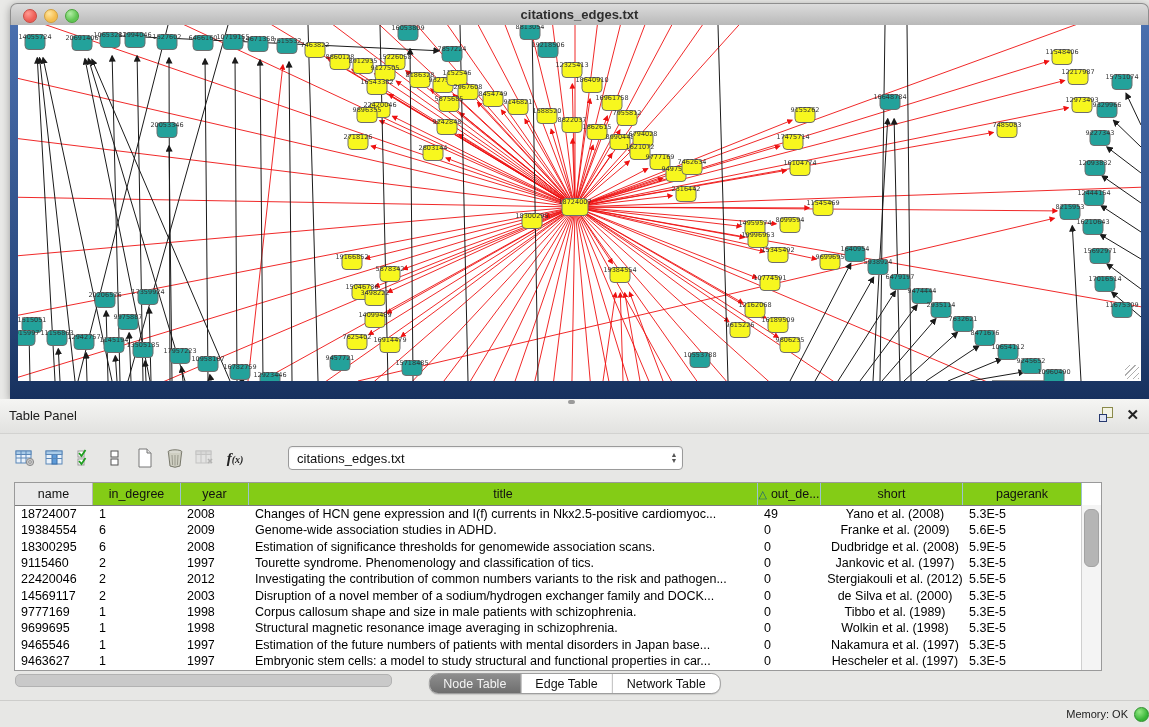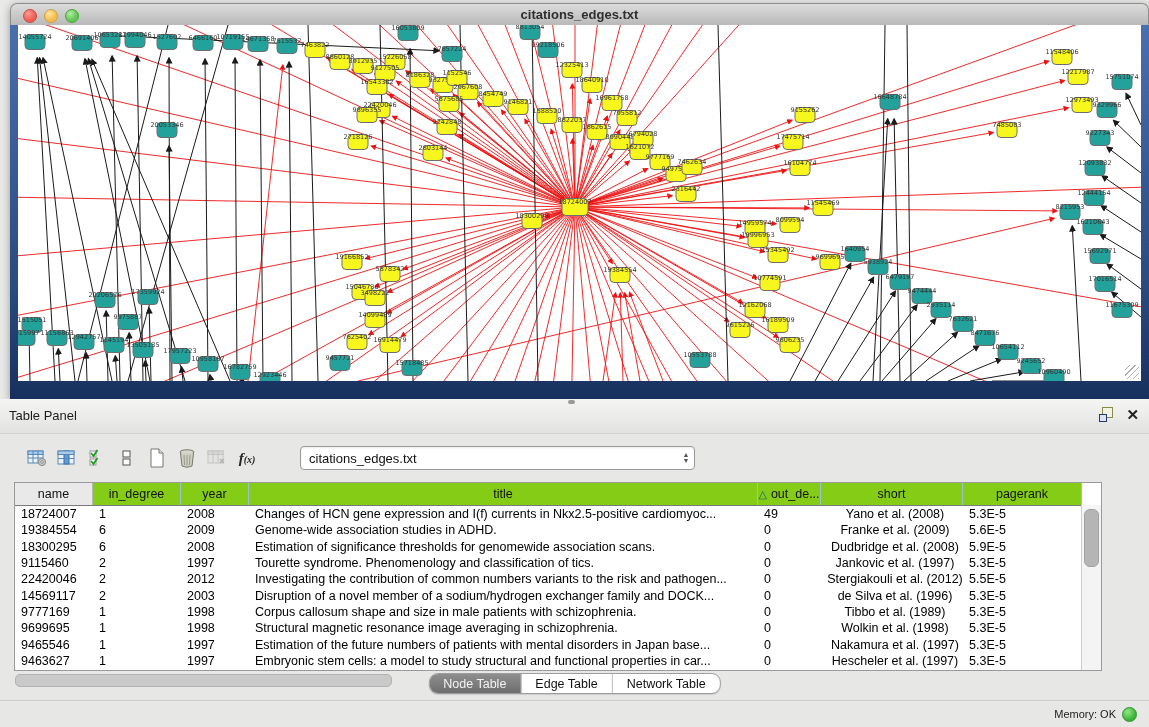--- a/index.html
+++ b/index.html
@@ -22,21 +22,21 @@
   
   .tablepanel{position:absolute;left:0;right:0;top:399px;bottom:27px;background:#e7e7e5;}
   .ph{height:34px;background:linear-gradient(#f5f5f3,#e2e2e0);border-bottom:1px solid #d2d2d0;position:relative;}
   .ph-dot{position:absolute;left:568px;top:1px;width:7px;height:4px;border-radius:2px;background:#9a9a9a;}
   .ph-title{position:absolute;left:9px;top:9px;font-size:13px;color:#1c1c1c;}
   .ph-icons{position:absolute;right:10px;top:8px;display:flex;gap:12px;align-items:center;}
   .float-ic{width:15px;height:15px;position:relative;}
   .float-ic .b1{position:absolute;left:3px;top:0;width:9px;height:9px;border:1.5px solid #8a8a4a;background:#f4f4e4;}
   .float-ic .b2{position:absolute;left:0;bottom:0;width:6px;height:6px;border:1.5px solid #27396e;background:#dfe4f2;}
   .close-ic{font-size:15px;font-weight:700;color:#222;line-height:15px;}
-  .toolbar{height:48px;display:flex;align-items:center;padding-left:24px;}
+  .toolbar{height:48px;display:flex;align-items:center;padding-left:12px;}
   .tbtn{width:26px;height:26px;margin-right:4px;display:flex;align-items:center;justify-content:center;border-radius:3px;}
   .fx{font-family:"Liberation Serif",serif;font-style:italic;font-weight:700;font-size:15px;color:#222;}
   .fx small{font-size:10px;font-weight:700;}
   .combo{margin-left:36px;width:393px;height:22px;background:#fff;border:1px solid #9a9a9a;border-radius:4px;display:flex;align-items:center;position:relative;box-shadow:inset 0 1px 2px rgba(0,0,0,.08);}
   .combo .val{flex:1;padding-left:8px;font-size:13px;color:#111;}
   .stepper{width:16px;height:20px;display:flex;flex-direction:column;align-items:center;justify-content:center;color:#555;font-size:7px;line-height:6px;}
 
   .tablewrap{margin-left:14px;width:1086px;height:187px;border:1px solid #9a9a9a;background:#fff;position:relative;box-sizing:content-box;}
   .thead{display:flex;height:22px;border-bottom:1px solid #7a7a7a;font-size:12.5px;}
   .th{box-sizing:border-box;display:flex;align-items:center;justify-content:center;background:#84cc16;border-right:1px solid #9cc2d2;color:#111;overflow:hidden;white-space:nowrap;}
@@ -48,21 +48,21 @@
   .c0{width:78px;}.c1{width:88px;}.c2{width:68px;}.c3{width:509px;}.c4{width:63px;}.c5{width:142px;text-align:center;align-items:center;}.c6{width:119px;}
   .vscroll{position:absolute;top:22px;right:0;bottom:0;width:19px;background:#f4f4f4;border-left:1px solid #cfcfcf;}
   .vthumb{position:absolute;left:2px;top:4px;width:13px;height:56px;border-radius:6px;background:#b5b5b5;border:1px solid #a2a2a2;}
   .bottomband{position:relative;height:24px;margin-top:1px;}
   .hthumb{position:absolute;left:15px;top:2px;width:375px;height:11px;border-radius:5px;background:#c9c9c9;border:1px solid #b2b2b2;}
   .tabs{position:absolute;left:50%;transform:translateX(-50%);top:1px;display:inline-flex;height:19px;border:1px solid #9e9e9e;border-radius:9px;overflow:hidden;background:#fff;font-size:12.5px;box-shadow:0 1px 1px rgba(0,0,0,.12);}
   .tab{display:flex;align-items:center;padding:0 14px;color:#111;border-left:1px solid #bdbdbd;}
   .tab:first-child{border-left:none;}
   .tab.sel{background:linear-gradient(#8e8e8e,#6e6e6e);color:#f4f4f4;}
 
-  .statusbar{position:absolute;left:0;right:0;bottom:0;height:27px;background:#e7e7e5;border-top:1px solid #cdcdcb;display:flex;align-items:center;justify-content:flex-end;padding-right:12px;box-sizing:border-box;}
+  .statusbar{position:absolute;left:0;right:0;bottom:0;height:27px;background:#e7e7e5;border-top:1px solid #cdcdcb;display:flex;align-items:center;justify-content:flex-end;box-sizing:border-box;}
   .mem{font-size:11px;color:#222;margin-right:6px;}
   .memdot{width:13px;height:13px;border-radius:50%;background:radial-gradient(circle at 35% 30%,#93e883,#37b437 65%);border:1px solid #2f8f2f;}
 
   
   .mini{display:block;}
 </style>
 </head>
 <body>
 
 <div id="root">
@@ -641,21 +641,21 @@
             <div class="cell c4">0</div>
             <div class="cell c5">Stergiakouli et al. (2012)</div>
             <div class="cell c6">5.5E-5</div>
           </div>
           <div class="row">
             <div class="cell c0">14569117</div>
             <div class="cell c1">2</div>
             <div class="cell c2">2003</div>
             <div class="cell c3">Disruption of a novel member of a sodium/hydrogen exchanger family and DOCK...</div>
             <div class="cell c4">0</div>
-            <div class="cell c5">de Silva et al. (1996)</div>
+            <div class="cell c5">de Silva et al. (2000)</div>
             <div class="cell c6">5.3E-5</div>
           </div>
           <div class="row">
             <div class="cell c0">9777169</div>
             <div class="cell c1">1</div>
             <div class="cell c2">1998</div>
             <div class="cell c3">Corpus callosum shape and size in male patients with schizophrenia.</div>
             <div class="cell c4">0</div>
             <div class="cell c5">Tibbo et al. (1989)</div>
             <div class="cell c6">5.3E-5</div>

